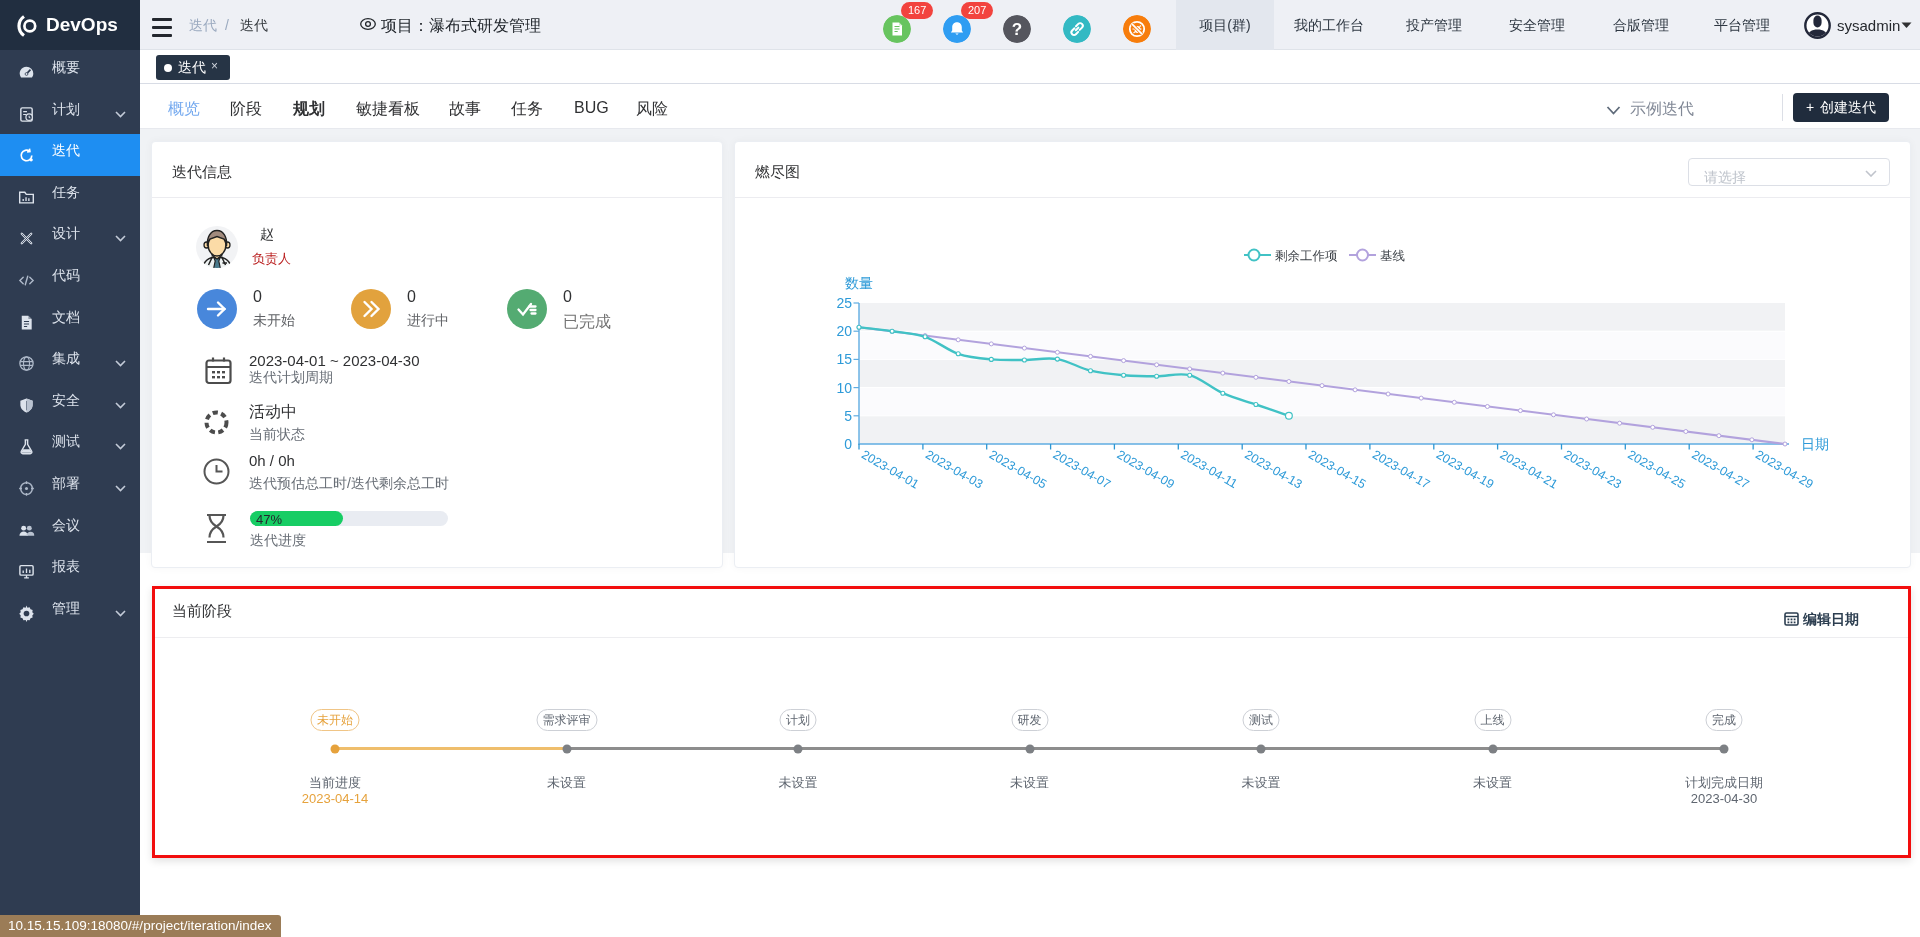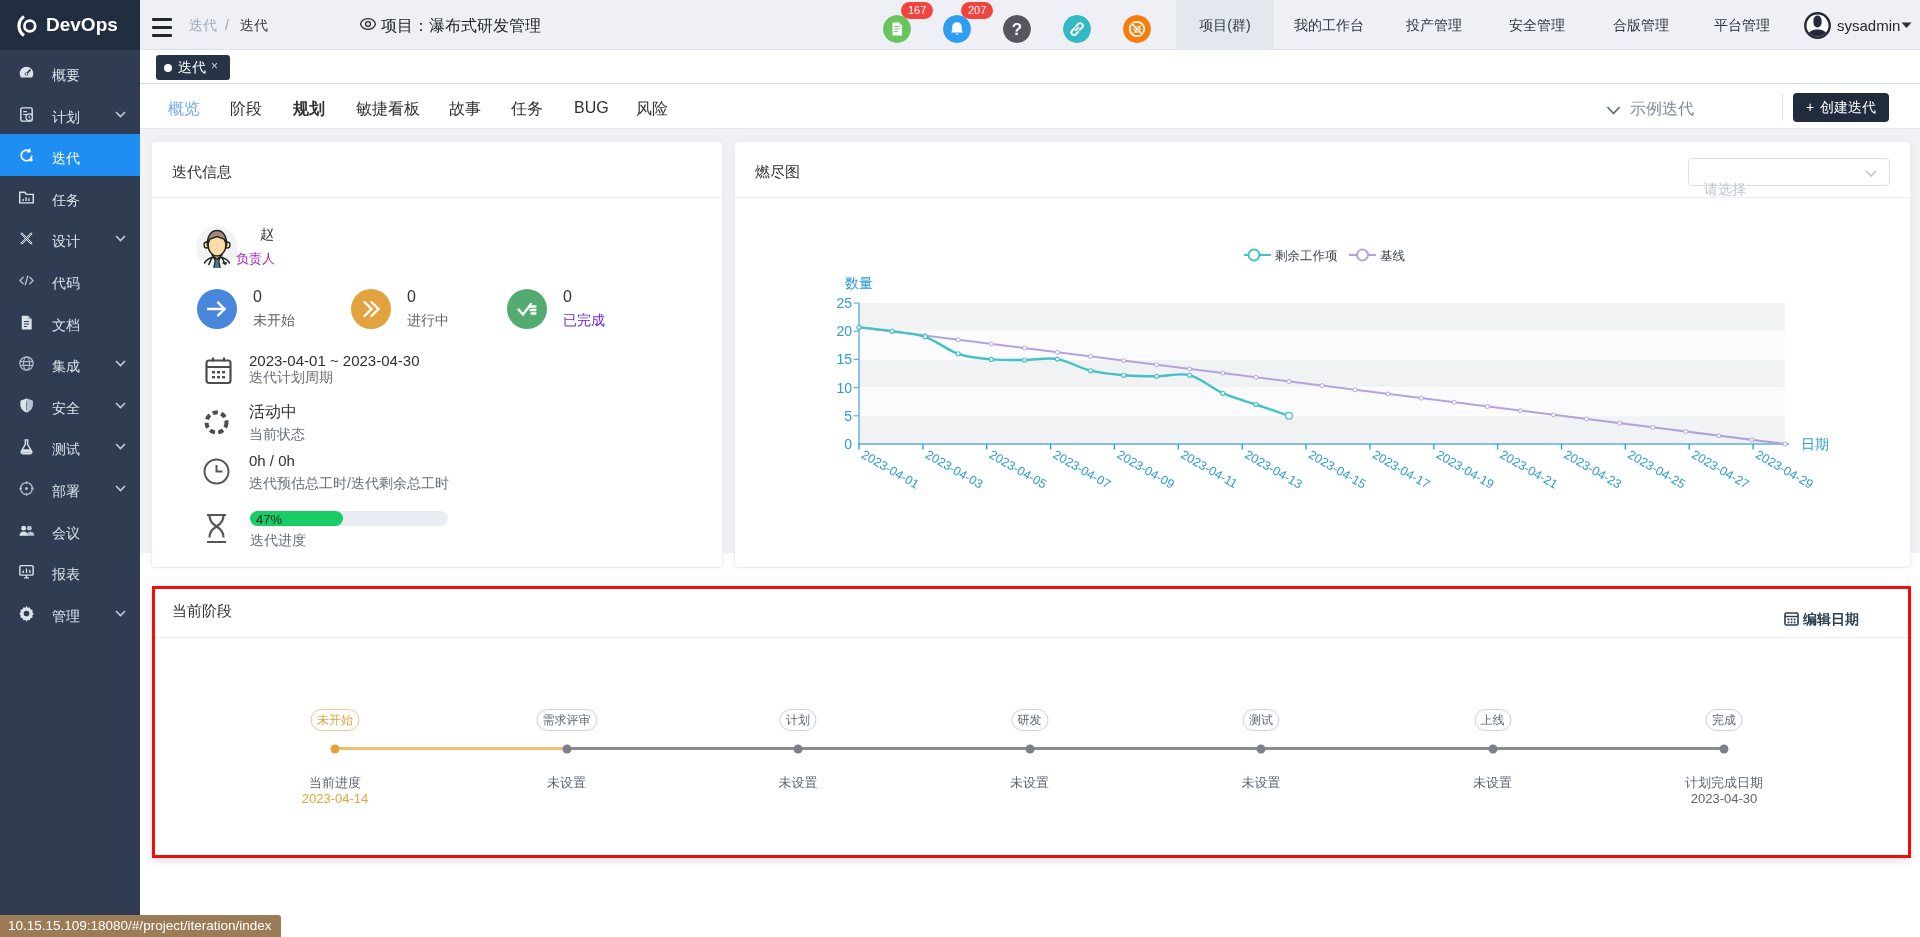--- a/index.html
+++ b/index.html
@@ -13,21 +13,21 @@
 #hamb div { position:absolute; left:0; width:20px; height:3.3px; background:#23272e; border-radius:1px; }
 .crumb { position:absolute; top:17px; font-size:14px; }
 #projttl { position:absolute; left:381px; top:16px; font-size:16px; color:#21262c; }
 .hicon { position:absolute; top:15px; width:28px; height:28px; border-radius:50%; }
 .badge { position:absolute; top:2px; height:16.5px; border-radius:9px; background:#f2433e; color:#fff; font-size:11px; line-height:16.5px; padding:0 7px; }
 .tmenu { position:absolute; top:0; height:50px; line-height:50px; font-size:14px; color:#2e3742; text-align:center; }
 
 #sidebar { position:absolute; left:0; top:50px; width:140px; height:887px; background:#2f3c51; }
 .sitem { position:absolute; left:0; width:140px; height:42px; }
 .sitem .ic { position:absolute; left:18px; top:13px; width:17px; height:17px; }
-.sitem .tx { position:absolute; left:52px; top:16px; font-size:14px; color:#dde3ec; }
+.sitem .tx { position:absolute; left:52px; top:8px; font-size:14px; color:#dde3ec; }
 .sitem .ch { position:absolute; left:115px; top:18px; }
 .sactive { background:#1e8ef2; }
 
 #tagbar { position:absolute; left:140px; top:50px; width:1780px; height:34px; background:#fff; border-bottom:1px solid #d8dce5; }
 #tag { position:absolute; left:16px; top:5px; width:74px; height:25px; background:#263445; border-radius:3px; color:#fff; }
 
 #navrow { position:absolute; left:140px; top:84px; width:1780px; height:45px; background:#fff; border-bottom:1px solid #e7e9ee; }
 .ntab { position:absolute; top:15px; font-size:16px; color:#303133; }
 #createbtn { position:absolute; left:1653px; top:9px; width:96px; height:29px; background:#202c3d; border-radius:4px; color:#fff; font-size:14px; text-align:center; line-height:29px; }
 
@@ -62,21 +62,21 @@
         <ellipse cx="11.5" cy="20" rx="2.5" ry="3" fill="#fbdba7" stroke="#222" stroke-width="1.3"></ellipse>
         <ellipse cx="32.5" cy="20" rx="2.5" ry="3" fill="#fbdba7" stroke="#222" stroke-width="1.3"></ellipse>
         <path d="M13 19.5c0-9 4-13.5 9-13.5s9 4.5 9 13.5c0 7-4.5 11.5-9 11.5s-9-4.5-9-11.5z" fill="#fbdba7" stroke="#222" stroke-width="1.5"></path>
         <path d="M12.5 21c-.8-8 2.5-15.5 9.5-15.5s10.3 7.5 9.5 15.5c-.5-3-1.5-5.5-2.5-7l-7-2.5-7 2.5c-1 1.5-2 4-2.5 7z" fill="#a18a7d" stroke="#222" stroke-width="1.5"></path>
         <path d="M22 34l-3-1 1.2 3-1.7 8h7l-1.7-8 1.2-3z" fill="#4a7a8c" stroke="#222" stroke-width="1.2"></path>
         <path d="M17.5 31.5L13.5 40M26.5 31.5L30.5 40" fill="none" stroke="#222" stroke-width="1.5"></path>
         <path d="M27.5 38h4.5" stroke="#222" stroke-width="1.6"></path>
       </g>
     </svg>
     <div class="abs" style="left:108px; top:84px; font-size:14px; color:#303133;">赵</div>
-    <div class="abs" style="left:84px; top:108px; font-size:13px; color:#a21caf;">负责人</div>
+    <div class="abs" style="left:100px; top:108px; font-size:13px; color:#b91c1c;">负责人</div>
 
     <svg class="abs" style="left:45px; top:147px;" width="40" height="40" viewBox="0 0 40 40">
       <circle cx="20" cy="20" r="20" fill="#4887db"></circle>
       <g stroke="#fff" stroke-width="2.4" fill="none" stroke-linecap="round">
           <path d="M11 20h16.5"></path>
           <path d="M21 13.5L27.5 20L21 26.5"></path>
         </g>
     </svg>
     <div class="abs" style="left:101px; top:146px; font-size:16px; color:#303133;">0</div>
     <div class="abs" style="left:101px; top:170px; font-size:14px; color:#606266;">未开始</div>
@@ -90,21 +90,21 @@
     <div class="abs" style="left:255px; top:146px; font-size:16px; color:#303133;">0</div>
     <div class="abs" style="left:255px; top:170px; font-size:14px; color:#606266;">进行中</div>
     <svg class="abs" style="left:355px; top:147px;" width="40" height="40" viewBox="0 0 40 40">
       <circle cx="20" cy="20" r="20" fill="#54ab72"></circle>
       <g stroke="#fff" stroke-width="2.3" fill="none" stroke-linecap="round">
           <path d="M11.5 20.5l4.5 5 8-10.5"></path>
           <path d="M22.5 17.5h6M23.5 21h5M24.5 24.5h4"></path>
         </g>
     </svg>
     <div class="abs" style="left:411px; top:146px; font-size:16px; color:#303133;">0</div>
-    <div class="abs" style="left:411px; top:170px; font-size:14px; color:#6d28d9;">已完成</div>
+    <div class="abs" style="left:411px; top:170px; font-size:16px; color:#737373;">已完成</div>
 
     <svg class="abs" style="left:53px; top:215px;" width="27" height="28" viewBox="0 0 27 28">
       <rect x="1.5" y="3.5" width="24" height="22.5" rx="2.5" fill="none" stroke="#4c4c4c" stroke-width="2.2"></rect>
       <path d="M8 0.5v4M19 0.5v4" stroke="#4c4c4c" stroke-width="2.2"></path>
       <path d="M1.5 10h24" stroke="#4c4c4c" stroke-width="2"></path>
       <g fill="#4c4c4c">
           <rect x="7" y="14" width="3" height="2.4"></rect>
           <rect x="12" y="14" width="3" height="2.4"></rect>
           <rect x="17" y="14" width="3" height="2.4"></rect>
           <rect x="7" y="19" width="3" height="2.4"></rect>
@@ -138,21 +138,21 @@
     </svg>
     <div class="abs" style="left:98px; top:369px; width:198px; height:15px; border-radius:8px; background:#e9ecf2;"></div>
     <div class="abs" style="left:98px; top:369px; width:93px; height:15px; border-radius:8px; background:#17cd64;"></div>
     <div class="abs" style="left:104px; top:370px; font-size:13px; color:#24292e;">47%</div>
     <div class="abs" style="left:98px; top:390px; font-size:14px; color:#676d75;">迭代进度</div>
   </div>
   <div class="card" id="card2" style="left:594px; top:12px; width:1177px; height:427px;">
     <div class="cardhd"></div>
       <div class="cardttl">燃尽图</div>
     <div class="abs" style="left:953px; top:16px; width:202px; height:28px; border:1px solid #dcdfe6; border-radius:4px; background:#fff;">
-      <span style="position:absolute; left:15px; top:22px; font-size:14px; color:#bfc4cc;font-family:Liberation Mono, monospace;">请选择</span>
+      <span style="position:absolute; left:15px; top:10px; font-size:14px; color:#bfc4cc;font-family:Liberation Mono, monospace;">请选择</span>
       <svg style="position:absolute; right:12px; top:11px;" width="12" height="7" viewBox="0 0 12 7">
           <path d="M1 1l5 5 5-5" stroke="#c0c4cc" stroke-width="1.6" fill="none"></path>
         </svg>
     </div>
     <svg class="abs" style="left:0; top:56px;" width="1177" height="371" viewBox="0 0 1177 371">
       <rect x="124" y="105" width="926" height="28.2" fill="#f1f2f4"></rect>
       <rect x="124" y="133.2" width="926" height="28.2" fill="#fbfbfd"></rect>
       <rect x="124" y="161.4" width="926" height="28.2" fill="#f1f2f4"></rect>
       <rect x="124" y="189.6" width="926" height="28.2" fill="#fbfbfd"></rect>
       <rect x="124" y="217.8" width="926" height="28.2" fill="#f1f2f4"></rect>

